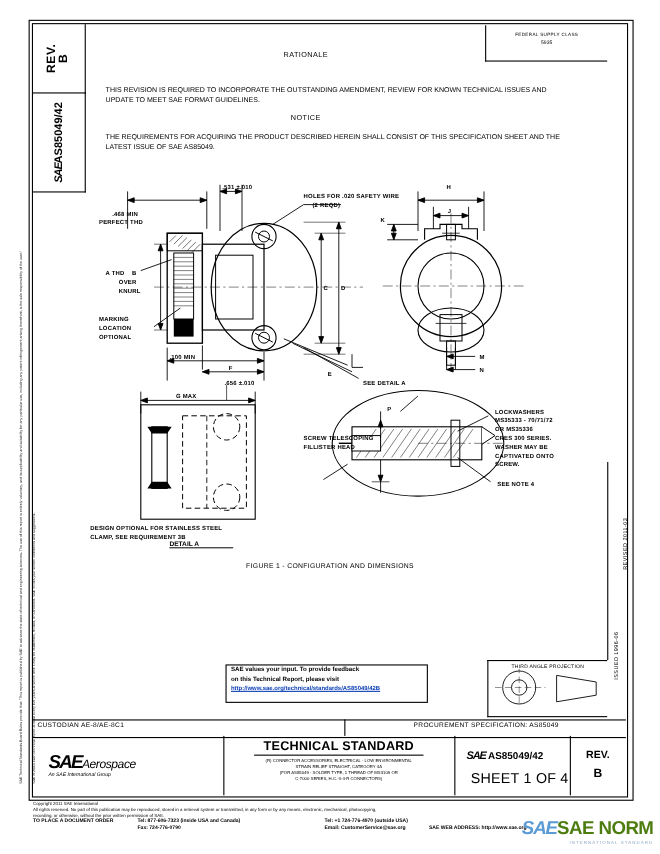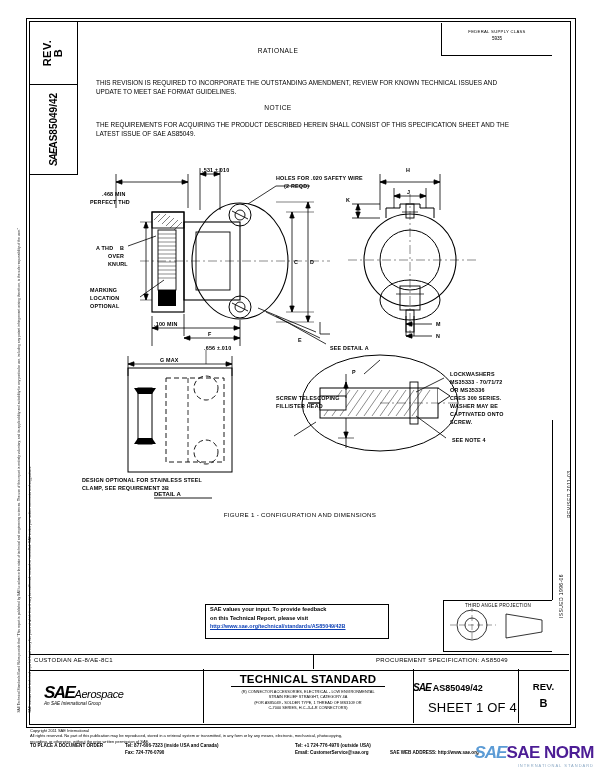--- a/index.html
+++ b/index.html
@@ -72,41 +72,41 @@
 
   .logo{position:absolute;left:14px;top:14px;}
   .logo .sae{font-size:17px;font-weight:900;font-style:italic;letter-spacing:-1.5px;display:inline-block;}
   .logo .aero{font-size:11px;font-style:italic;letter-spacing:-.4px;}
   .logo .sub{font-size:4.6px;font-style:italic;margin-top:-2px;}
 
   .as-title{position:absolute;left:0;top:4px;width:210px;text-align:center;font-size:11.5px;font-weight:bold;letter-spacing:.2px;}
   .as-under{position:absolute;left:28px;top:17px;width:154px;border-bottom:1px solid #000;}
   .as-desc{position:absolute;left:4px;top:20px;width:202px;text-align:center;font-size:3.9px;line-height:5.4px;}
 
-  .c3 .dn{position:absolute;left:0;top:13px;font-size:9px;font-weight:bold;text-align:center;}
+  .c3 .dn{position:absolute;left:11px;top:13px;font-size:9px;font-weight:bold;text-align:center;}
   .c3 .dn .sae{font-weight:900;font-style:italic;letter-spacing:-1px;font-size:10px;}
   .c3 .sh{position:absolute;left:4px;top:31px;font-size:13px;letter-spacing:.2px;padding-left:11px;}
 
   .c4 .rl{position:absolute;left:0;top:12px;width:51px;text-align:center;font-size:9.6px;font-weight:bold;}
   .c4 .rv{position:absolute;left:0;top:28px;width:51px;text-align:center;font-size:11px;font-weight:bold;}
 
   
   .footer{position:absolute;left:30px;top:728px;width:545px;}
   .footer .cp{font-size:4px;line-height:5.4px;}
   .footer .ord{position:absolute;left:0;top:15px;width:545px;font-size:4.6px;font-weight:bold;}
   .footer .t1{position:absolute;left:0;top:0;}
   .footer .t2{position:absolute;left:95px;top:0;}
   .footer .t3{position:absolute;left:95px;top:7px;}
   .footer .t4{position:absolute;left:265px;top:0;}
   .footer .t5{position:absolute;left:265px;top:7px;}
   .footer .t6{position:absolute;left:360px;top:7px;}
 
   .wm{position:absolute;right:6px;bottom:8px;text-align:right;}
   .wm .big{font-size:17px;font-weight:900;font-style:italic;color:#5b9bd5;letter-spacing:-1px;}
-  .wm .nm{font-size:17px;font-weight:bold;color:#4c1d95;letter-spacing:-.5px;}
+  .wm .nm{font-size:17px;font-weight:bold;color:#4d7c0f;letter-spacing:-.5px;}
   .wm .sm{font-size:4px;color:#8aa8c4;letter-spacing:1px;}
 </style>
 </head>
 <body>
 
 <div class="page">
 
   <div class="disclaimer">
     <p>SAE Technical Standards Board Rules provide that: “This report is published by SAE to advance the state of technical and engineering sciences. The use of this report is entirely voluntary, and its applicability and suitability for any particular use, including any patent infringement arising therefrom, is the sole responsibility of the user.”</p>
     <p>SAE reviews each technical report at least every five years at which time it may be reaffirmed, revised, or cancelled. SAE invites your written comments and suggestions.</p>

